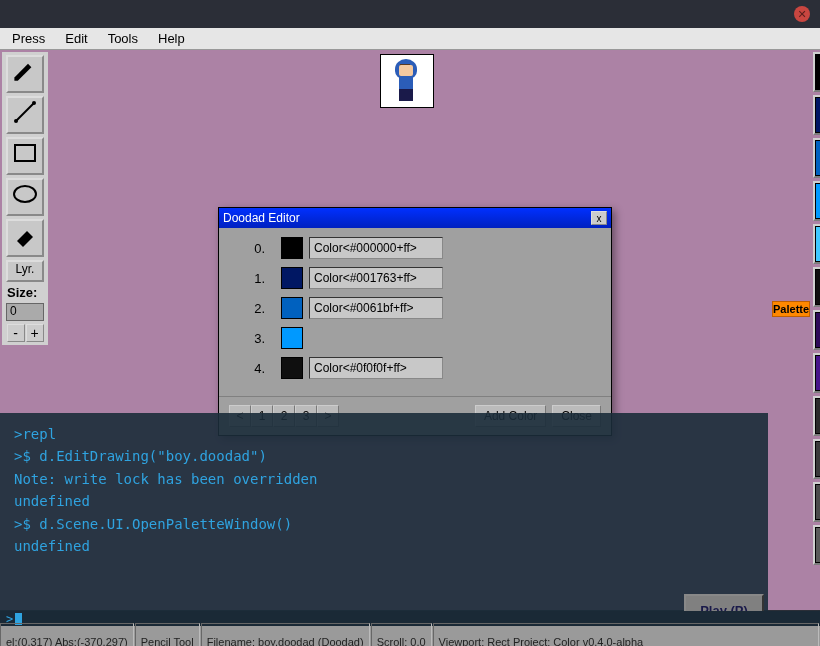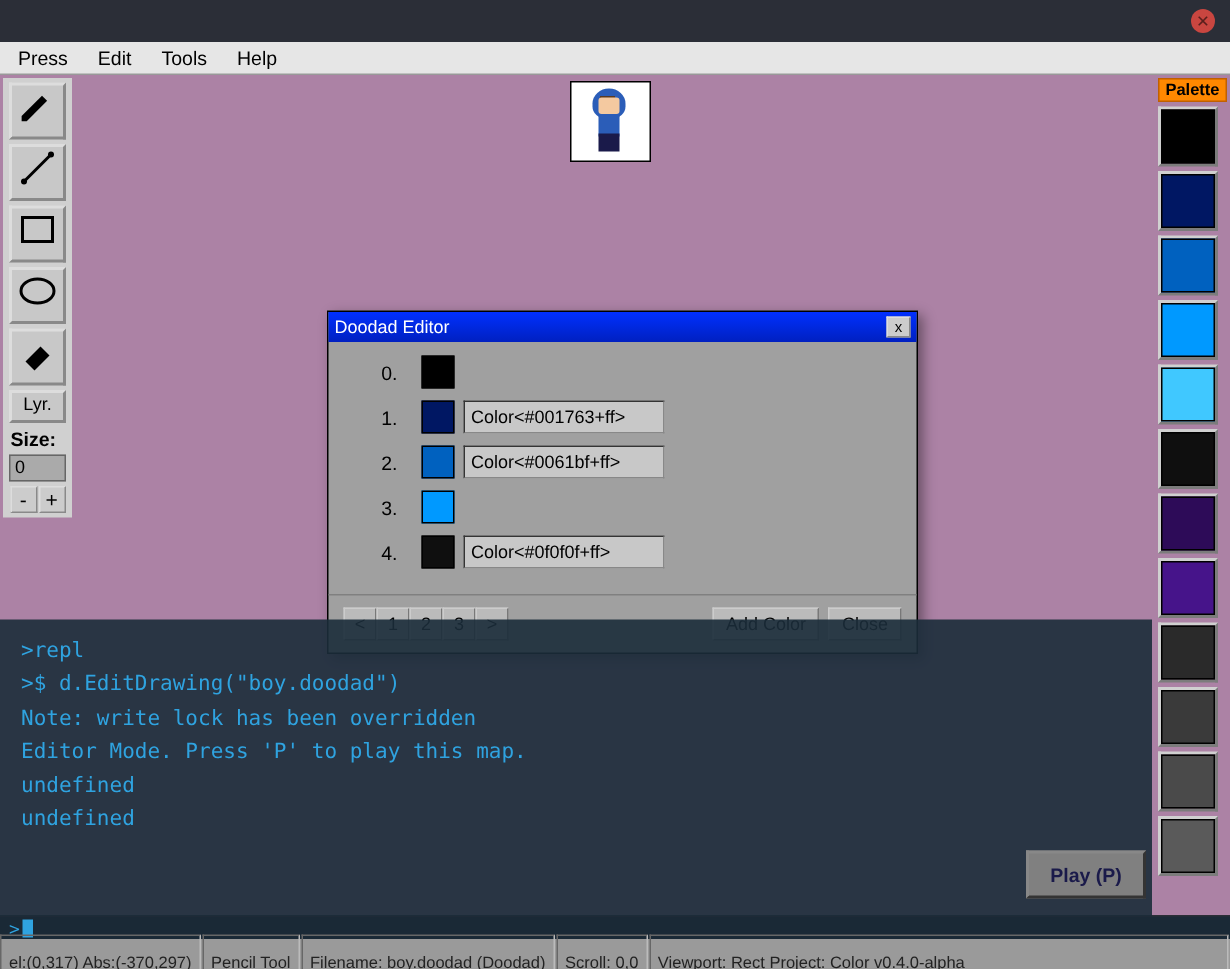--- a/index.html
+++ b/index.html
@@ -23,21 +23,21 @@
 .size-btns button { width: 18px; height: 18px; border: 1px outset #ddd; background: #ccc; font-size: 14px; cursor: pointer; display:flex;align-items:center;justify-content:center; }
 
 .sprite { position: absolute; left: 380px; top: 54px; width: 54px; height: 54px; background: #fff; border: 1px solid #000; display: flex; align-items: center; justify-content: center; }
 .boy { width: 32px; height: 44px; position: relative; }
 .boy .hood { width: 22px; height: 20px; background: #2b5db8; border-radius: 50% 50% 40% 40%; position: absolute; top: 0; left: 4px; }
 .boy .face { width: 14px; height: 11px; background: #f4c9a0; position: absolute; top: 6px; left: 8px; border-radius: 2px; }
 .boy .hair { width: 10px; height: 4px; background: #5a3a22; position: absolute; top: 5px; left: 9px; }
 .boy .body { width: 14px; height: 14px; background: #2b5db8; position: absolute; top: 18px; left: 8px; }
 .boy .legs { width: 14px; height: 12px; background: #1a1a4a; position: absolute; top: 30px; left: 8px; }
 
-.palette-panel { position: absolute; right: 2px; top: 52px; width: 46px; display: flex; flex-direction: column; gap: 3px; }
+.palette-panel { position: absolute; right: 2px; top: 52px; width: 46px; display: flex; flex-direction: row; gap: 3px; align-items: center; }
 .palette-header { width: 46px; height: 16px; background: #ff8800; border: 1px solid #c06000; font-size: 11px; font-weight: bold; display: flex; align-items: center; justify-content: center; cursor: pointer; }
 .swatch { width: 40px; height: 40px; border: 2px outset #d0d0d0; background-clip: content-box; cursor: pointer; }
 .swatch-inner { width: 100%; height: 100%; border: 1px solid #000; }
 
 .dialog { position: absolute; left: 218px; top: 207px; width: 394px; background: #a0a0a0; border: 1px solid #000; box-shadow: 3px 3px 8px rgba(0,0,0,.4); }
 .dialog-title { height: 20px; background: linear-gradient(#0030ff, #0020c0); color: #fff; font-size: 12px; display: flex; align-items: center; padding: 0 4px; justify-content: space-between; }
 .dialog-title .dlg-close { width: 16px; height: 14px; background: #ccc; color: #000; border: 1px outset #ddd; font-size: 10px; display: flex; align-items: center; justify-content: center; cursor: pointer; }
 .dialog-body { padding: 8px 10px 10px; }
 .col-headers { display: flex; font-weight: bold; margin-bottom: 10px; }
 .col-id { width: 44px; text-align: right; padding-right: 8px; }
@@ -50,21 +50,21 @@
 .pal-name { width: 134px; height: 22px; border: 1px inset #888; background: #c8c8c8; padding: 2px 4px; font-size: 12px; }
 .dialog-footer { display: flex; justify-content: space-between; align-items: center; padding: 8px 10px; border-top: 1px solid #808080; }
 .pager { display: flex; gap: 0; }
 .pager button { width: 22px; height: 22px; border: 1px outset #ccc; background: #bbb; cursor: pointer; font-size: 12px; }
 .footer-btns { display: flex; gap: 6px; }
 .footer-btns button { height: 22px; padding: 0 8px; border: 1px outset #ccc; background: #bbb; cursor: pointer; font-size: 12px; }
 
 .console { position: absolute; left: 0; top: 413px; width: 768px; height: 198px; background: rgba(27,44,58,0.9); color: #2fa3e0; font-family: monospace; font-size: 14px; padding: 10px 14px; overflow: hidden; line-height: 1.6; }
 .console .line { white-space: pre; }
 
-.play-btn { position: absolute; right: 56px; top: 567px; width: 80px; height: 32px; border: 2px outset #888; background: #808080; color: #1a1a4a; font-weight: bold; display: flex; align-items: center; justify-content: center; cursor: pointer; }
+.play-btn { position: absolute; right: 56px; top: 594px; width: 80px; height: 32px; border: 2px outset #888; background: #808080; color: #1a1a4a; font-weight: bold; display: flex; align-items: center; justify-content: center; cursor: pointer; }
 
 .repl-input { position: absolute; left: 0; top: 611px; width: 820px; height: 15px; background: #1a2936; color: #2fa3e0; font-family: monospace; font-size: 12px; padding: 0 6px; display: flex; align-items: center; }
 .repl-input .cursor { width: 7px; height: 12px; background: #2fa3e0; margin-left: 2px; }
 
 .statusbar { position: absolute; left: 0; top: 626px; width: 820px; height: 20px; background: #9a9a9a; display: flex; align-items: center; font-size: 11px; color: #222; }
 .statusbar .seg { border: 1px inset #bbb; padding: 18px 5px; height: 18px; display: flex; align-items: center; margin-right: 1px; white-space: nowrap; margin-top: 11px; }
 
 svg { pointer-events: none; }
 </style>
 </head>
@@ -177,20 +177,21 @@
 <div class="dialog">
   <div class="dialog-title">
     <span>Doodad Editor</span>
     <div class="dlg-close">x</div>
   </div>
   <div class="dialog-body">
     <div id="palette-rows">
         <div class="pal-row">
           <div class="pal-id">0.</div>
           <div class="pal-swatch" style="background: rgb(0, 0, 0);"></div>
+          <input class="pal-name" value="Color&lt;#000000+ff&gt;" style="">
         </div>
         <div class="pal-row">
           <div class="pal-id">1.</div>
           <div class="pal-swatch" style="background: rgb(0, 23, 99);"></div>
           <input class="pal-name" value="Color&lt;#001763+ff&gt;" style="">
         </div>
         <div class="pal-row">
           <div class="pal-id">2.</div>
           <div class="pal-swatch" style="background: rgb(0, 97, 191);"></div>
           <input class="pal-name" value="Color&lt;#0061bf+ff&gt;" style="">
@@ -219,22 +220,22 @@
       <button>Close</button>
     </div>
   </div>
 </div>
 
 <div class="console">
   <div id="console-lines">
       <div class="line">&gt;repl</div>
       <div class="line">&gt;$ d.EditDrawing("boy.doodad")</div>
       <div class="line">Note: write lock has been overridden</div>
-      <div class="line">Editor Mode. Press 'P' to play this map.</div>
       <div class="line">undefined</div>
+      <div class="line">&gt;$ d.Scene.UI.OpenPaletteWindow()</div>
       <div class="line">undefined</div>
     </div>
 </div>
 
 <div class="play-btn">Play (P)</div>
 
 <div class="repl-input">
   <span>&gt;</span>
   <span class="cursor"></span>
 </div>

